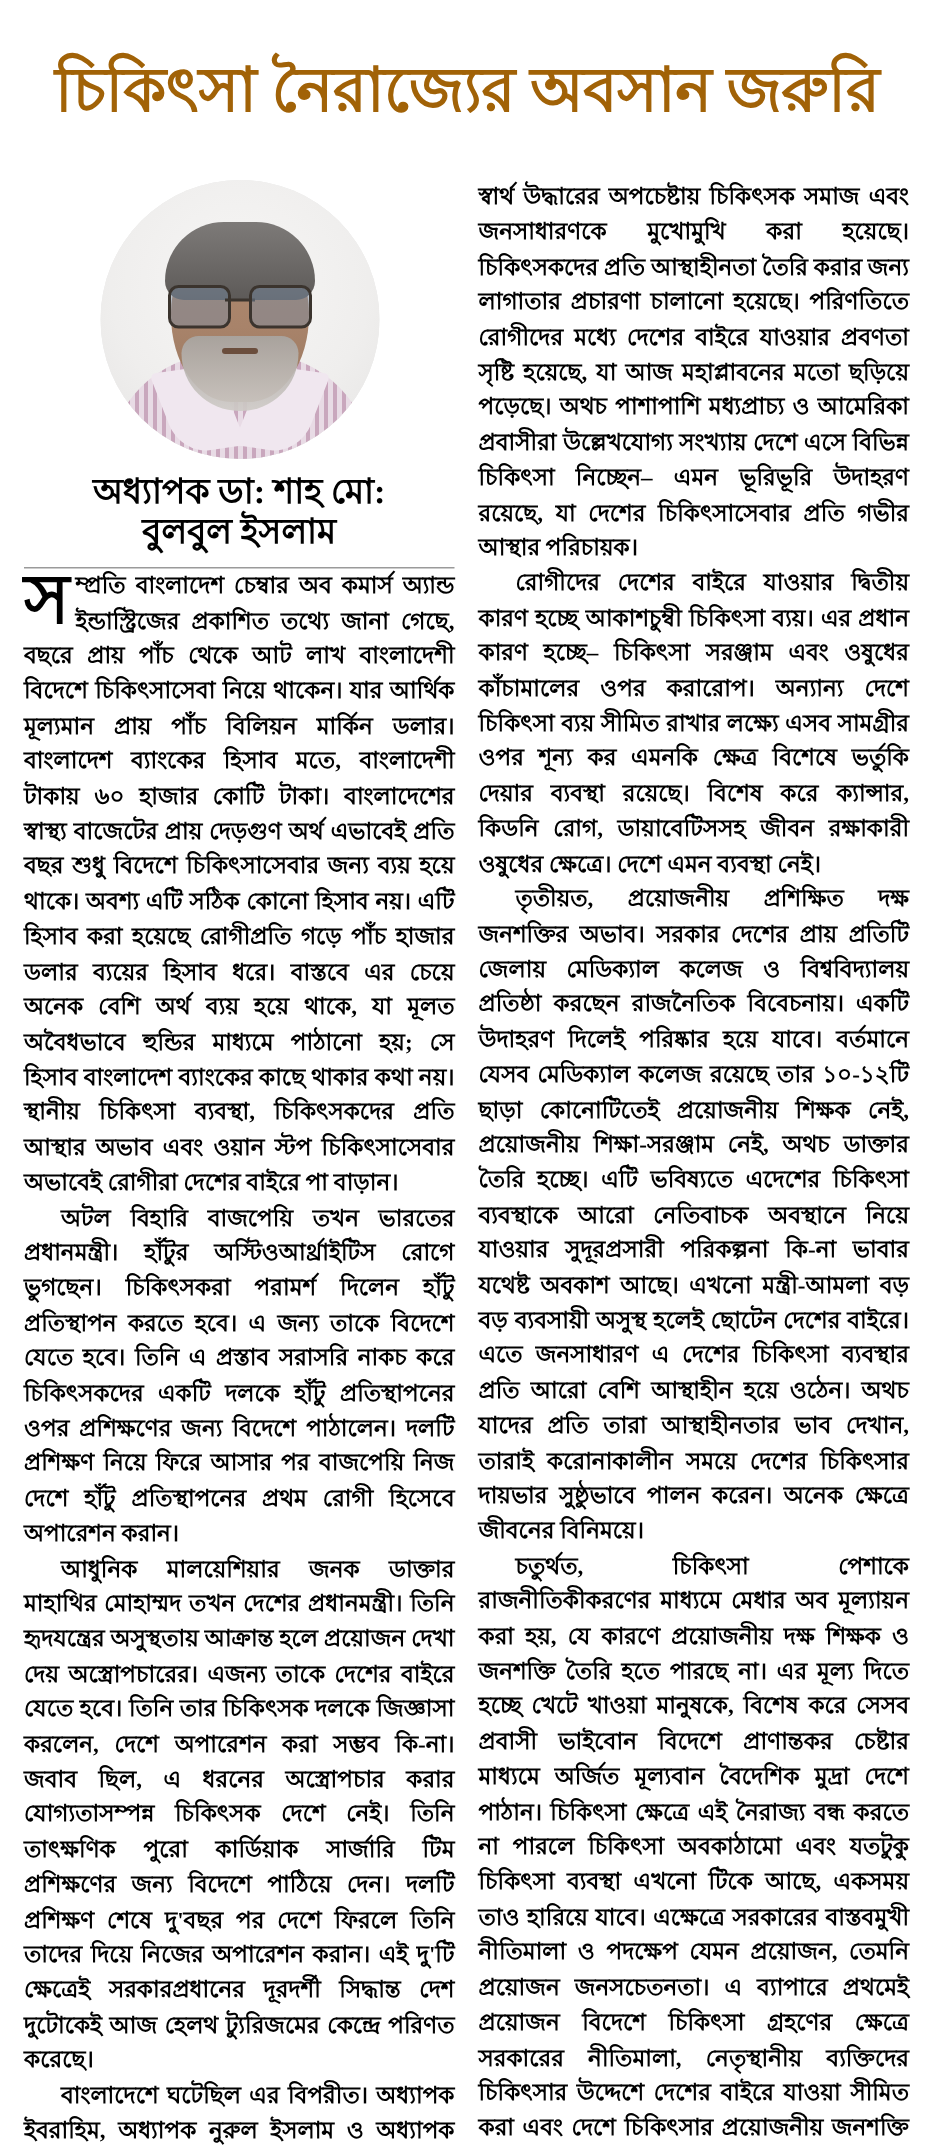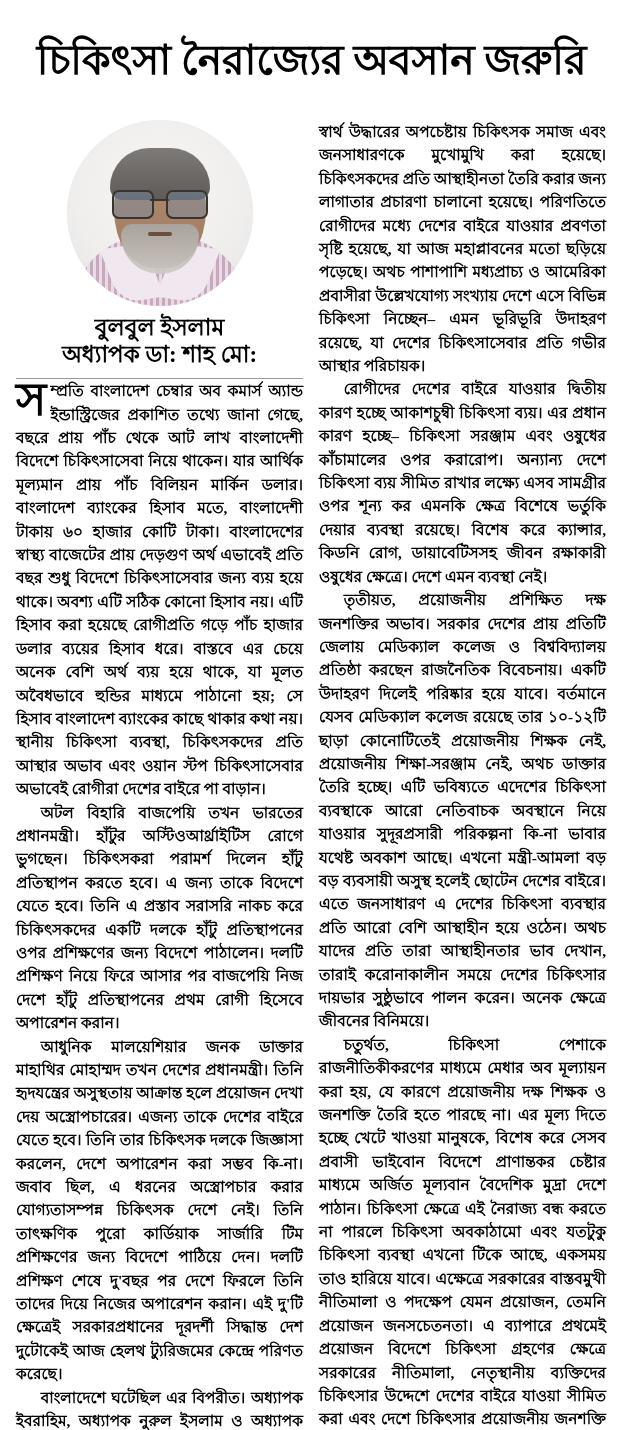--- a/index.html
+++ b/index.html
@@ -25,21 +25,21 @@
   }
 
   
   .headline {
     text-align: center;
     font-family: "Liberation Serif", "DejaVu Serif", serif;
     font-size: 41px;
     font-weight: 700;
     line-height: 1.05;
     letter-spacing: -0.2px;
-    color: #000000;
+    color: #a16207;
     padding: 12px 0 4px 0;
     white-space: nowrap;
   }
   .headline-rule {
     height: 0;
     border: 0;
     margin: 6px 0 0 0;
   }
 
   
@@ -194,22 +194,22 @@
           <div class="pt-hair"></div>
           <div class="pt-beard"></div>
           <div class="pt-mouth"></div>
           <div class="pt-glasses">
             <div class="pt-lensL"></div>
             <div class="pt-bridge"></div>
             <div class="pt-lensR"></div>
           </div>
         </div>
         <div class="author-name">
+          <div>অধ্যাপক ডা: শাহ মো:</div>
           <div>বুলবুল ইসলাম</div>
-          <div>অধ্যাপক ডা: শাহ মো:</div>
         </div>
         <hr class="author-rule">
       </div>
 
       <div class="article first-col">
         <p class="dropcap-para">সম্প্রতি বাংলাদেশ চেম্বার অব কমার্স অ্যান্ড ইন্ডাস্ট্রিজের প্রকাশিত তথ্যে জানা গেছে, বছরে প্রায় পাঁচ থেকে আট লাখ বাংলাদেশী বিদেশে চিকিৎসাসেবা নিয়ে থাকেন। যার আর্থিক মূল্যমান প্রায় পাঁচ বিলিয়ন মার্কিন ডলার। বাংলাদেশ ব্যাংকের হিসাব মতে, বাংলাদেশী টাকায় ৬০ হাজার কোটি টাকা। বাংলাদেশের স্বাস্থ্য বাজেটের প্রায় দেড়গুণ অর্থ এভাবেই প্রতি বছর শুধু বিদেশে চিকিৎসাসেবার জন্য ব্যয় হয়ে থাকে। অবশ্য এটি সঠিক কোনো হিসাব নয়। এটি হিসাব করা হয়েছে রোগীপ্রতি গড়ে পাঁচ হাজার ডলার ব্যয়ের হিসাব ধরে। বাস্তবে এর চেয়ে অনেক বেশি অর্থ ব্যয় হয়ে থাকে, যা মূলত অবৈধভাবে হুন্ডির মাধ্যমে পাঠানো হয়; সে হিসাব বাংলাদেশ ব্যাংকের কাছে থাকার কথা নয়। স্থানীয় চিকিৎসা ব্যবস্থা, চিকিৎসকদের প্রতি আস্থার অভাব এবং ওয়ান স্টপ চিকিৎসাসেবার অভাবেই রোগীরা দেশের বাইরে পা বাড়ান।</p>
         <p>অটল বিহারি বাজপেয়ি তখন ভারতের প্রধানমন্ত্রী। হাঁটুর অস্টিওআর্থ্রাইটিস রোগে ভুগছেন। চিকিৎসকরা পরামর্শ দিলেন হাঁটু প্রতিস্থাপন করতে হবে। এ জন্য তাকে বিদেশে যেতে হবে। তিনি এ প্রস্তাব সরাসরি নাকচ করে চিকিৎসকদের একটি দলকে হাঁটু প্রতিস্থাপনের ওপর প্রশিক্ষণের জন্য বিদেশে পাঠালেন। দলটি প্রশিক্ষণ নিয়ে ফিরে আসার পর বাজপেয়ি নিজ দেশে হাঁটু প্রতিস্থাপনের প্রথম রোগী হিসেবে অপারেশন করান।</p>
         <p>আধুনিক মালয়েশিয়ার জনক ডাক্তার মাহাথির মোহাম্মদ তখন দেশের প্রধানমন্ত্রী। তিনি হৃদযন্ত্রের অসুস্থতায় আক্রান্ত হলে প্রয়োজন দেখা দেয় অস্ত্রোপচারের। এজন্য তাকে দেশের বাইরে যেতে হবে। তিনি তার চিকিৎসক দলকে জিজ্ঞাসা করলেন, দেশে অপারেশন করা সম্ভব কি-না। জবাব ছিল, এ ধরনের অস্ত্রোপচার করার যোগ্যতাসম্পন্ন চিকিৎসক দেশে নেই। তিনি তাৎক্ষণিক পুরো কার্ডিয়াক সার্জারি টিম প্রশিক্ষণের জন্য বিদেশে পাঠিয়ে দেন। দলটি প্রশিক্ষণ শেষে দু'বছর পর দেশে ফিরলে তিনি তাদের দিয়ে নিজের অপারেশন করান। এই দু'টি ক্ষেত্রেই সরকারপ্রধানের দূরদর্শী সিদ্ধান্ত দেশ দুটোকেই আজ হেলথ ট্যুরিজমের কেন্দ্রে পরিণত করেছে।</p>
         <p>বাংলাদেশে ঘটেছিল এর বিপরীত। অধ্যাপক ইবরাহিম, অধ্যাপক নুরুল ইসলাম ও অধ্যাপক বদরুন্দোজা চৌধুরীর মতো প্রখ্যাত চিকিৎসক থাকা সত্ত্বেও রাষ্ট্রপ্রধান সর্দিজ্বর চিকিৎসার জন্য মস্কো গিয়েছিলেন। এই একটি ঘটনার মাধ্যমে সেদিন এ দেশের চিকিৎসা ব্যবস্থা ও চিকিৎসক সমাজের প্রতি আস্থাহীনতার যে উদাহরণ সৃষ্টি হয়েছিল, তার জের আজও চলছে। এরই ধারাবাহিকতায় প্রায়ই দেখা যায়, রাজনৈতিক</p>
       </div>

